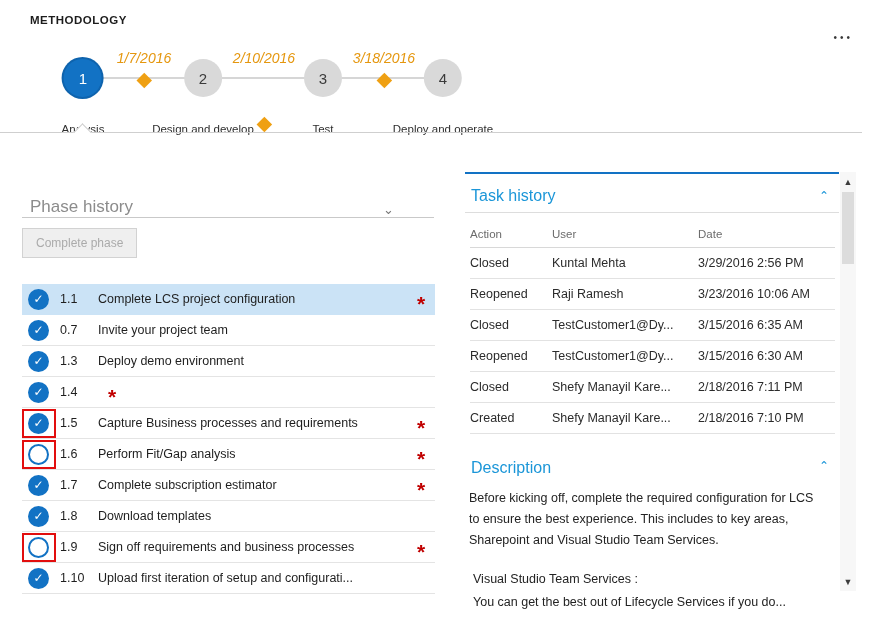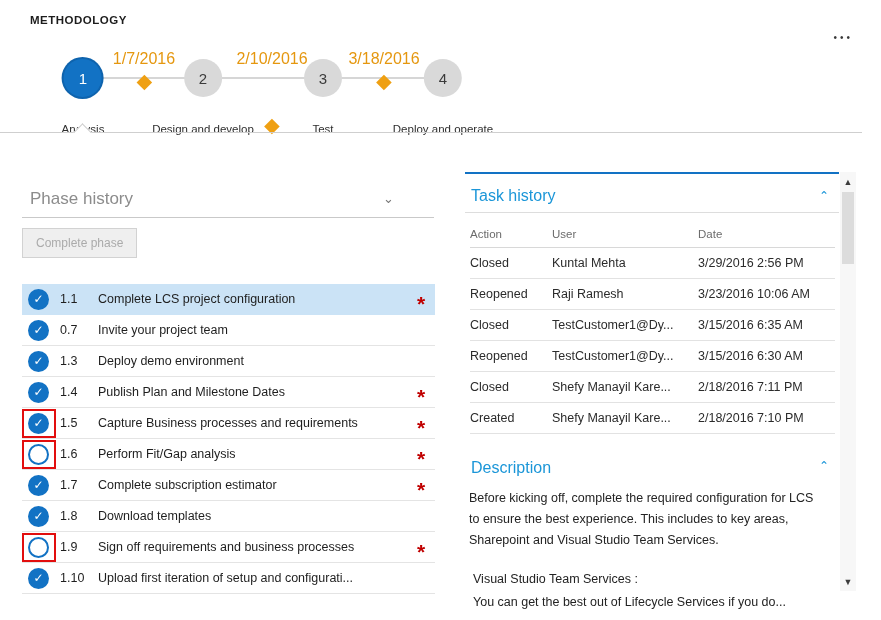--- a/index.html
+++ b/index.html
@@ -23,33 +23,33 @@
   .phase:nth-of-type(3){ left:323px; }
   .phase:nth-of-type(4){ left:443px; }
   .phase-circle {
     width:38px; height:38px; border-radius:50%; background:#d9d9d9; color:#3b3b3b;
     display:flex; align-items:center; justify-content:center; font-size:15px; cursor:pointer;
   }
   .phase[data-active="true"] .phase-circle { background:#1272c4; color:#fff; box-shadow:0 0 0 2px #0e63ad; }
   .phase-label { margin-top:26px; font-size:11.5px; color:#2e2e2e; white-space:nowrap; }
   .milestone-group { position:absolute; top:4px; transform:translateX(-50%); display:flex; flex-direction:column; align-items:center; }
   .milestone-group:nth-of-type(1){ left:144px; }
-  .milestone-group:nth-of-type(2){ left:272px;gap:44px; }
+  .milestone-group:nth-of-type(2){ left:264px;gap:44px; }
   .milestone-group:nth-of-type(3){ left:384px; }
-  .milestone-date { font-size:16px; color:#e5970f; white-space:nowrap; }
+  .milestone-date { font-size:14px; color:#e5970f; white-space:nowrap;font-style:italic; }
   .milestone-diamond { width:11px; height:11px; background:#efa013; transform:rotate(45deg); margin-top:9px; }
 
   
   .tab-rule  { position:absolute; left:0; top:132px; width:862px; height:1px; background:#cfcfcf; }
   .tab-notch { position:absolute; left:76px; top:126px; width:13px; height:13px; background:#fff;
                border-left:1px solid #cfcfcf; border-top:1px solid #cfcfcf; transform:rotate(45deg); }
 
   
   .phase-dropdown { position:absolute; left:22px; top:180px; width:412px; height:38px;
-    border-bottom:1px solid #c9c9c9; display:flex; align-items:center; justify-content:space-between; cursor:pointer; }
+    border-bottom:1px solid #c9c9c9; display:flex; align-items:flex-end; justify-content:space-between; cursor:pointer; }
   .phase-dropdown .dd-label { font-size:17px; color:#8c8c8c; padding-left:8px; }
   .phase-dropdown .dd-chevron { font-size:13px; color:#777; padding-right:40px; }
 
   .complete-btn { position:absolute; left:22px; top:228px; background:#efefef; border:1px solid #d2d2d2;
     color:#ababab; font-size:12px; padding:7px 13px; font-family:inherit; }
 
   .task-list { position:absolute; left:22px; top:284px; width:413px; }
   .task-row { display:flex; align-items:center; height:31px; border-bottom:1px solid #e4e4e4; background:#fff; cursor:pointer; }
   .task-row[data-selected="true"] { background:#cbe3f6; border-bottom-color:#cbe3f6; }
   .checkwrap { margin-left:6px; width:21px; height:21px; position:relative; flex:none; }
@@ -190,21 +190,20 @@
       <span class="task-asterisk" data-visible="false">*</span>
     </div>
 
     <div class="task-row" data-selected="false">
       <span class="checkwrap" data-boxed="false">
         <span class="task-check" data-checked="true">
           <span class="tick">✓</span>
         </span>
       </span>
       <span class="task-id">1.4</span>
-      <span class="task-title">Publish Plan and Milestone Dates</span>
       <span class="task-asterisk" data-visible="true">*</span>
     </div>
 
     <div class="task-row" data-selected="false">
       <span class="checkwrap" data-boxed="true">
         <span class="task-check" data-checked="true">
           <span class="tick">✓</span>
         </span>
       </span>
       <span class="task-id">1.5</span>

